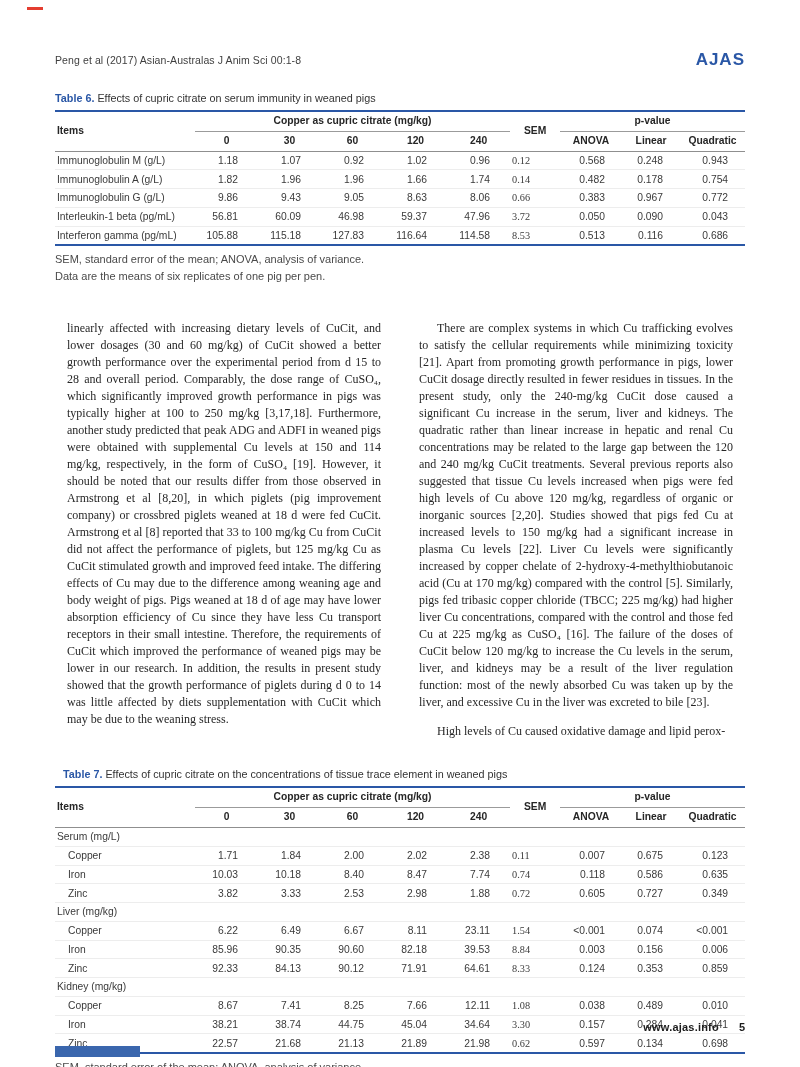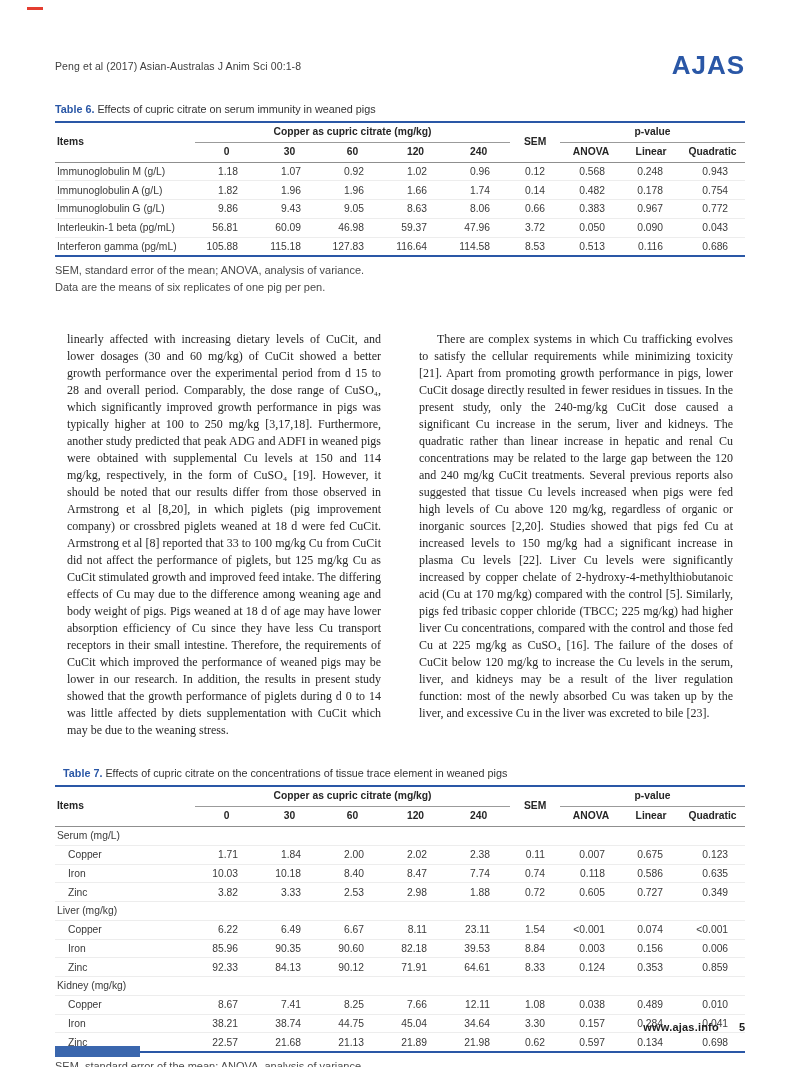--- a/index.html
+++ b/index.html
@@ -6,21 +6,21 @@
   html,body { margin:0; padding:0; background:#ffffff; }
   .page {
     position:relative; width:800px; height:1067px; background:#fff; overflow:hidden;
     font-family:"Liberation Sans","DejaVu Sans",sans-serif; color:#231f20;
   }
   .content { padding:0 55px; }
 
   
   .pg-header { display:flex; justify-content:space-between; align-items:center; margin-top:50px; }
   .running-head { font-size:10.5px; color:#3f3f3f; letter-spacing:0.1px; }
-  .journal-logo { font-size:26px; font-weight:bold; color:#2a57a6; letter-spacing:1px; }
+  .journal-logo { font-size:17px; font-weight:bold; color:#2a57a6; letter-spacing:1px; }
 
   
   .tbl-caption { font-size:10.8px; color:#333; }
   .cap-6 { margin-top:22px; }
   .cap-7 { margin-top:16px;margin-left:8px; }
   .tbl-caption .tlabel { color:#2a57a6; font-weight:bold; }
 
   
   table.dt {
     width:690px; border-collapse:collapse; table-layout:fixed; margin-top:6px;
@@ -31,21 +31,21 @@
   table.dt thead th { border-bottom:1px solid #8f8f8f; }
   table.dt th.cgroup { border-bottom:1px solid #9b9b9b; text-align:center; }
   table.dt th.items-h { text-align:left; padding-left:2px; }
   table.dt th.num-h { text-align:center; }
   table.dt td { padding:2.2px 2px; line-height:1.3; }
   table.dt tbody tr + tr td { border-top:1px solid #ededed; }
   table.dt td:first-child { text-align:left; }
   table.dt td.indent { padding-left:13px;margin-top:16px; }
   table.dt td.group-label { color:#3a3a3a; }
   table.dt td:nth-child(n+2):nth-child(-n+6) { text-align:right; padding-right:20px; }
-  table.dt td:nth-child(7) { text-align:right; padding-right:15px; }
+  table.dt td:nth-child(7) { padding-right:15px;font-family:Liberation Serif, serif; }
   table.dt td:nth-child(n+8) { text-align:right; padding-right:17px; }
 
   .footnotes { margin-top:5px; font-size:11px; color:#4a4a4a; line-height:1.5; }
 
   
   .body-cols { display:flex; gap:14px; margin-top:24px; }
   .bcol { width:338px; }
   .bcol p {
     margin:12px; text-align:justify;
     font-family:"Liberation Serif","DejaVu Serif",serif;
@@ -180,20 +180,21 @@
       <div>SEM, standard error of the mean; ANOVA, analysis of variance.</div>
       <div>Data are the means of six replicates of one pig per pen.</div>
     </div>
 
     <div class="body-cols">
       <div class="bcol" id="col-left">
           <p>linearly affected with increasing dietary levels of CuCit, and lower dosages (30 and 60 mg/kg) of CuCit showed a better growth performance over the experimental period from d 15 to 28 and overall period. Comparably, the dose range of CuSO₄, which significantly improved growth performance in pigs was typically higher at 100 to 250 mg/kg [3,17,18]. Furthermore, another study predicted that peak ADG and ADFI in weaned pigs were obtained with supplemental Cu levels at 150 and 114 mg/kg, respectively, in the form of CuSO₄ [19]. However, it should be noted that our results differ from those observed in Armstrong et al [8,20], in which piglets (pig improvement company) or crossbred piglets weaned at 18 d were fed CuCit. Armstrong et al [8] reported that 33 to 100 mg/kg Cu from CuCit did not affect the performance of piglets, but 125 mg/kg Cu as CuCit stimulated growth and improved feed intake. The differing effects of Cu may due to the difference among weaning age and body weight of pigs. Pigs weaned at 18 d of age may have lower absorption efficiency of Cu since they have less Cu transport receptors in their small intestine. Therefore, the requirements of CuCit which improved the performance of weaned pigs may be lower in our research. In addition, the results in present study showed that the growth performance of piglets during d 0 to 14 was little affected by diets supplementation with CuCit which may be due to the weaning stress.</p>
         </div>
       <div class="bcol" id="col-right">
           <p class="indent">There are complex systems in which Cu trafficking evolves to satisfy the cellular requirements while minimizing toxicity [21]. Apart from promoting growth performance in pigs, lower CuCit dosage directly resulted in fewer residues in tissues. In the present study, only the 240-mg/kg CuCit dose caused a significant Cu increase in the serum, liver and kidneys. The quadratic rather than linear increase in hepatic and renal Cu concentrations may be related to the large gap between the 120 and 240 mg/kg CuCit treatments. Several previous reports also suggested that tissue Cu levels increased when pigs were fed high levels of Cu above 120 mg/kg, regardless of organic or inorganic sources [2,20]. Studies showed that pigs fed Cu at increased levels to 150 mg/kg had a significant increase in plasma Cu levels [22]. Liver Cu levels were significantly increased by copper chelate of 2-hydroxy-4-methylthiobutanoic acid (Cu at 170 mg/kg) compared with the control [5]. Similarly, pigs fed tribasic copper chloride (TBCC; 225 mg/kg) had higher liver Cu concentrations, compared with the control and those fed Cu at 225 mg/kg as CuSO₄ [16]. The failure of the doses of CuCit below 120 mg/kg to increase the Cu levels in the serum, liver, and kidneys may be a result of the liver regulation function: most of the newly absorbed Cu was taken up by the liver, and excessive Cu in the liver was excreted to bile [23].</p>
+          <p class="indent">High levels of Cu caused oxidative damage and lipid perox-</p>
         </div>
     </div>
 
     <div class="tbl-caption cap-7">
       <span class="tlabel">Table 7.</span>
       <span>Effects of cupric citrate on the concentrations of tissue trace element in weaned pigs</span>
     </div>
     <table class="dt" id="table7">
       <colgroup>
         <col style="width:140px">

